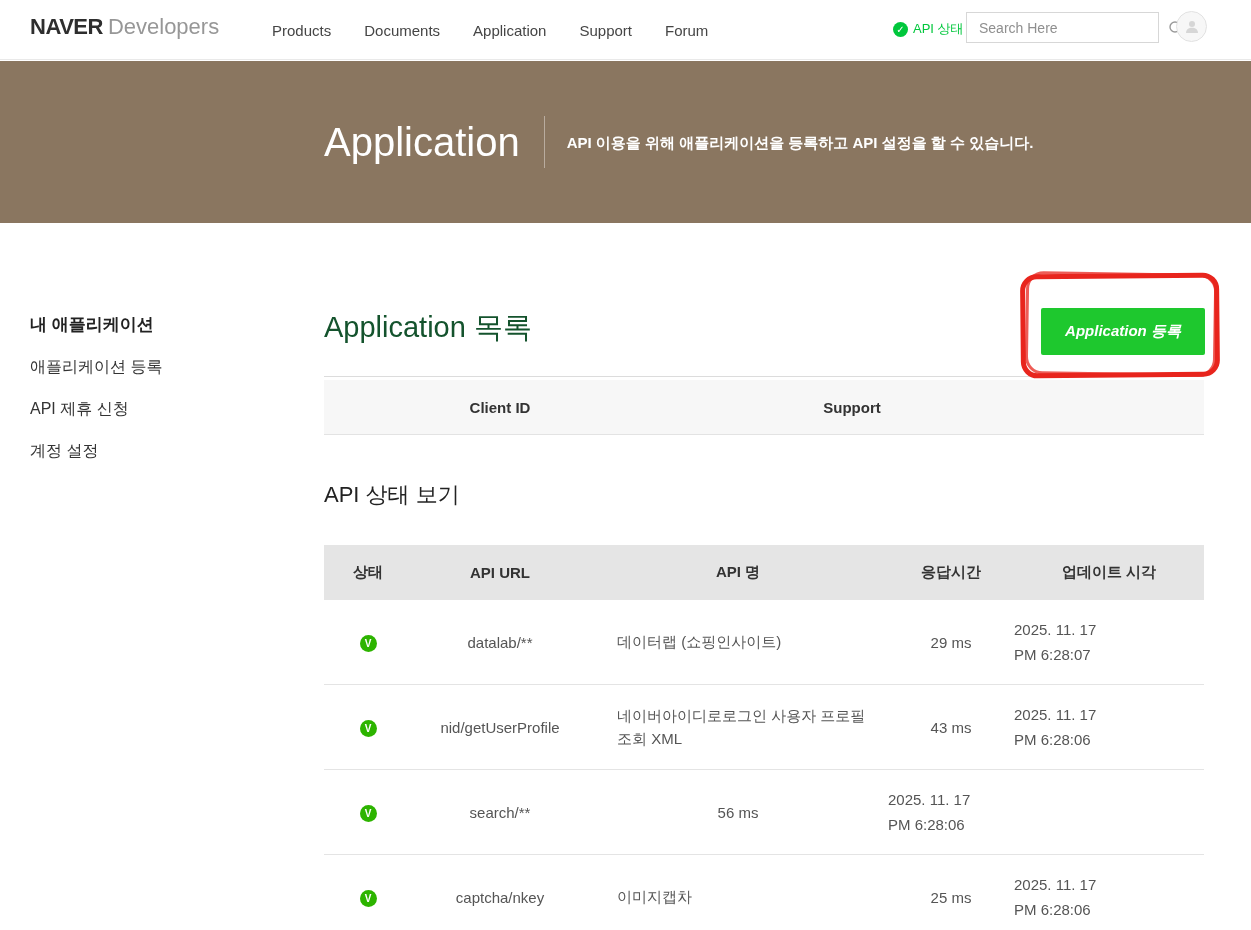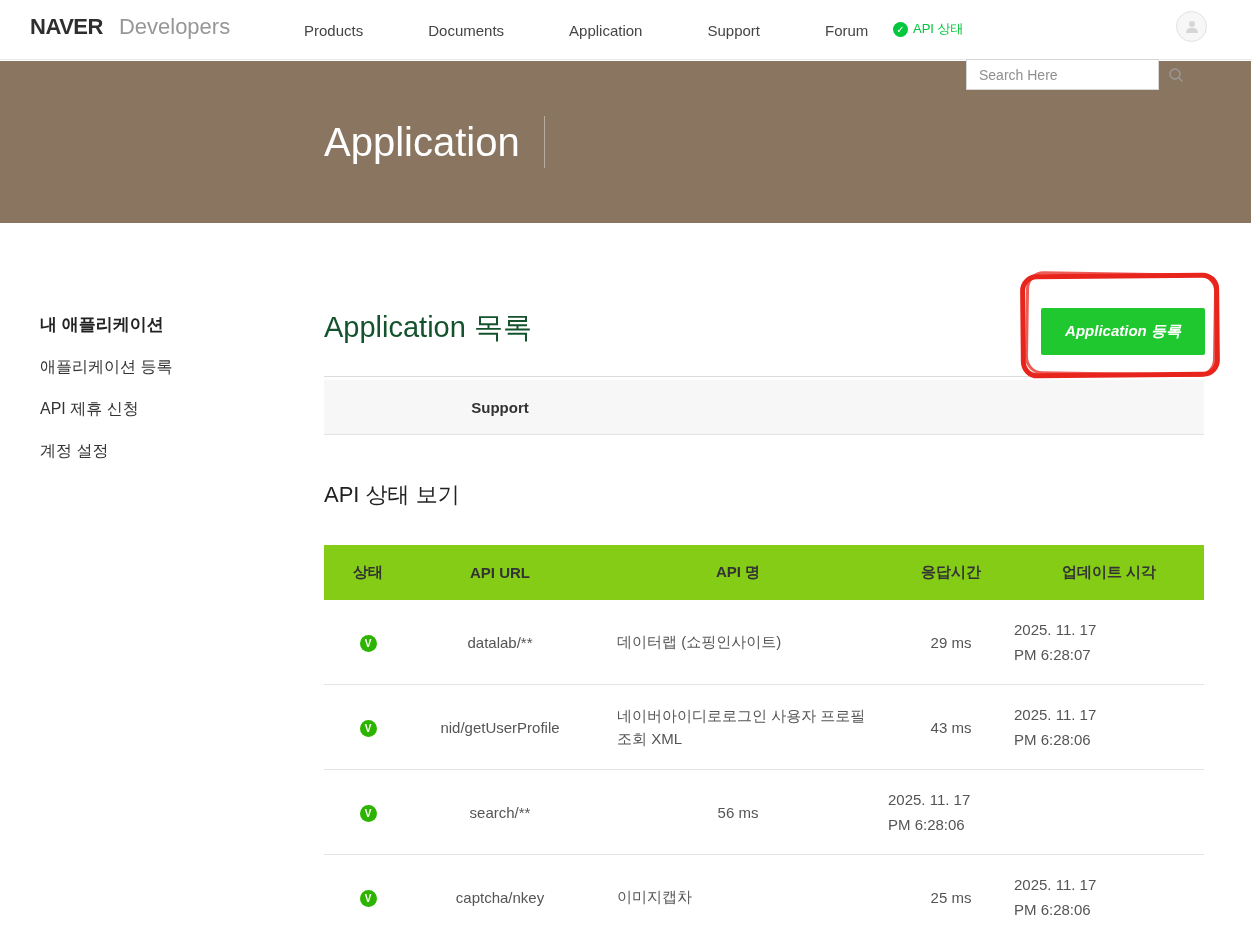--- a/index.html
+++ b/index.html
@@ -4,67 +4,67 @@
 <style>
   * { margin:0; padding:0; box-sizing:border-box; }
   html,body { width:1251px; height:930px; overflow:hidden; background:#fff;
     font-family:"Liberation Sans","DejaVu Sans",sans-serif; }
 
   
   .topbar { position:absolute; left:0; top:0; width:1251px; height:60px;
     background:#fff; border-bottom:1px solid #e9e9e9; z-index:5; }
   .logo { position:absolute; left:30px; top:14px; font-size:22px; white-space:nowrap; cursor:pointer; }
   .logo .brand { font-weight:800; color:#2e2e2e; letter-spacing:-0.5px; }
-  .logo .suffix { font-weight:300; color:#979797; margin-left:16px; }
+  .logo .suffix { font-weight:300; color:#979797; margin-left:5px; }
   .nav { position:absolute; left:272px; top:0; height:60px; display:flex; align-items:center; gap:33px; }
-  .nav-item { font-size:15px; color:#454545; cursor:pointer; white-space:nowrap;margin-left:32px; }
+  .nav-item { font-size:15px; color:#454545; cursor:pointer; white-space:nowrap; }
   .api-status { position:absolute; left:893px; top:20px; display:flex; align-items:center; gap:5px; cursor:pointer; }
   .check-circle { width:15px; height:15px; border-radius:50%; background:#00c73c; color:#fff;
     font-size:10px; line-height:15px; text-align:center; font-weight:bold; }
   .api-status-label { color:#00c73c; font-size:13px; }
   .searchbox { position:absolute; left:966px; top:12px; width:193px; height:31px;
-    border:1px solid #d7d7d7; background:#fff; display:flex; align-items:center;margin-top:47px; }
+    border:1px solid #d7d7d7; background:#fff; display:flex; align-items:center; }
   .searchbox input { border:0; outline:0; flex:1; height:100%; padding:0 8px 0 12px;
     font-size:14px; color:#333; font-family:inherit; background:transparent; }
   .searchbox input::placeholder { color:#8f8f8f; }
   .search-icon { width:26px; height:100%; display:flex; align-items:center; justify-content:center; cursor:pointer; }
   .avatar { position:absolute; left:1176px; top:11px; width:31px; height:31px; border-radius:50%;
     background:#f7f7f7; border:1px solid #e2e2e2; display:flex; align-items:center; justify-content:center; cursor:pointer; }
 
   
   .hero { position:absolute; left:0; top:61px; width:1251px; height:162px; background:#8a7660; }
   .hero-inner { position:absolute; left:324px; top:0; height:162px; display:flex; align-items:center; }
   .hero-title { font-size:40px; font-weight:300; color:#ffffff; letter-spacing:0; }
   .hero-divider { width:1px; height:52px; background:rgba(255,255,255,0.4); margin:0 22px 0 24px; }
   .hero-subtitle { font-size:15px; font-weight:bold; color:#fff; padding-top:2px; }
 
   
   .sidebar { position:absolute; left:30px; top:313px; width:250px; }
-  .side-item { font-size:16px; color:#333; margin-bottom:21px; cursor:pointer; white-space:nowrap;margin-left:10px; }
+  .side-item { font-size:16px; color:#333; margin-bottom:21px; cursor:pointer; white-space:nowrap; }
   .side-item.active { font-weight:bold; font-size:17px; color:#222; }
 
   
   .main { position:absolute; left:324px; top:223px; width:880px; }
   .page-title { position:absolute; left:0; top:85px; font-size:29px; color:#14532d; font-weight:400; }
   .title-rule { position:absolute; left:0; top:153px; width:880px; height:1px; background:#dcdcdc; }
 
   .register-btn { position:absolute; left:717px; top:85px; width:164px; height:47px;
     background:#1ec82e; color:#fff; font-size:15px; font-weight:bold; border:0; border-radius:2px;
     cursor:pointer; font-family:inherit;font-style:italic; }
   .annotation-svg { position:absolute; left:690px; top:43px; width:212px; height:118px; pointer-events:none; z-index:4; }
 
   
   .app-table-head { position:absolute; left:0; top:157px; width:880px; height:55px; background:#f7f7f7;
     border-bottom:1px solid #e3e3e3; display:grid; grid-template-columns:352px 352px 176px; align-items:center; }
   .app-table-head .th { text-align:center; font-size:15px; font-weight:bold; color:#333; }
 
   
   .section-title { position:absolute; left:0; top:257px; font-size:22px; color:#222; font-weight:400; }
   .api-table { position:absolute; left:0; top:322px; width:880px; }
-  .api-head { height:55px; background:#84cc16; display:grid;
+  .api-head { height:55px; background:#e5e5e5; display:grid;
     grid-template-columns:88px 176px 300px 126px 190px; align-items:center; }
   .api-head .th { text-align:center; font-size:15px; font-weight:bold; color:#333; }
   .api-row { height:85px; border-bottom:1px solid #e4e4e4; display:grid;
     grid-template-columns:88px 176px 300px 126px 190px; align-items:center; }
   .cell { font-size:15px; color:#555; }
   .c-status { text-align:center; }
   .c-url { text-align:center; }
   .c-name { text-align:left; padding:0 20px 0 29px; line-height:1.55; }
   .c-time { text-align:center; }
   .c-updated { text-align:left; line-height:25px; }
@@ -103,20 +103,21 @@
       <circle cx="9" cy="6" r="3" fill="#d6d6d6"></circle>
       <path d="M3 15 c0-3.5 2.7-5.3 6-5.3 s6 1.8 6 5.3 z" fill="#d6d6d6"></path>
     </svg>
   </div>
 </div>
 
 <div class="hero">
   <div class="hero-inner">
     <span class="hero-title">Application</span>
     <span class="hero-divider"></span>
+    <span class="hero-subtitle">API 이용을 위해 애플리케이션을 등록하고 API 설정을 할 수 있습니다.</span>
   </div>
 </div>
 
 <div class="sidebar">
   <div class="side-item active">내 애플리케이션</div>
   <div class="side-item">애플리케이션 등록</div>
   <div class="side-item">API 제휴 신청</div>
   <div class="side-item">계정 설정</div>
 </div>
 
@@ -125,20 +126,21 @@
   <div class="page-title">Application 목록</div>
   <div class="title-rule"></div>
 
   <button class="register-btn">Application 등록</button>
   <svg class="annotation-svg" viewBox="0 0 212 118">
     <rect x="9" y="10" width="194" height="99" rx="14" fill="none" stroke="#e8251d" stroke-width="5" stroke-linecap="round" transform="rotate(-0.6 106 59)"></rect>
     <rect x="13" y="8" width="188" height="100" rx="16" fill="none" stroke="#e8251d" stroke-width="3" opacity="0.75" transform="rotate(0.9 106 59)"></rect>
   </svg>
 
   <div class="app-table-head">
+    <div class="th">Client ID</div>
     <div class="th">Support</div>
   </div>
 
   <div class="section-title">API 상태 보기</div>
 
   <div class="api-table">
     <div class="api-head">
       <div class="th">상태</div>
       <div class="th">API URL</div>
       <div class="th">API 명</div>

